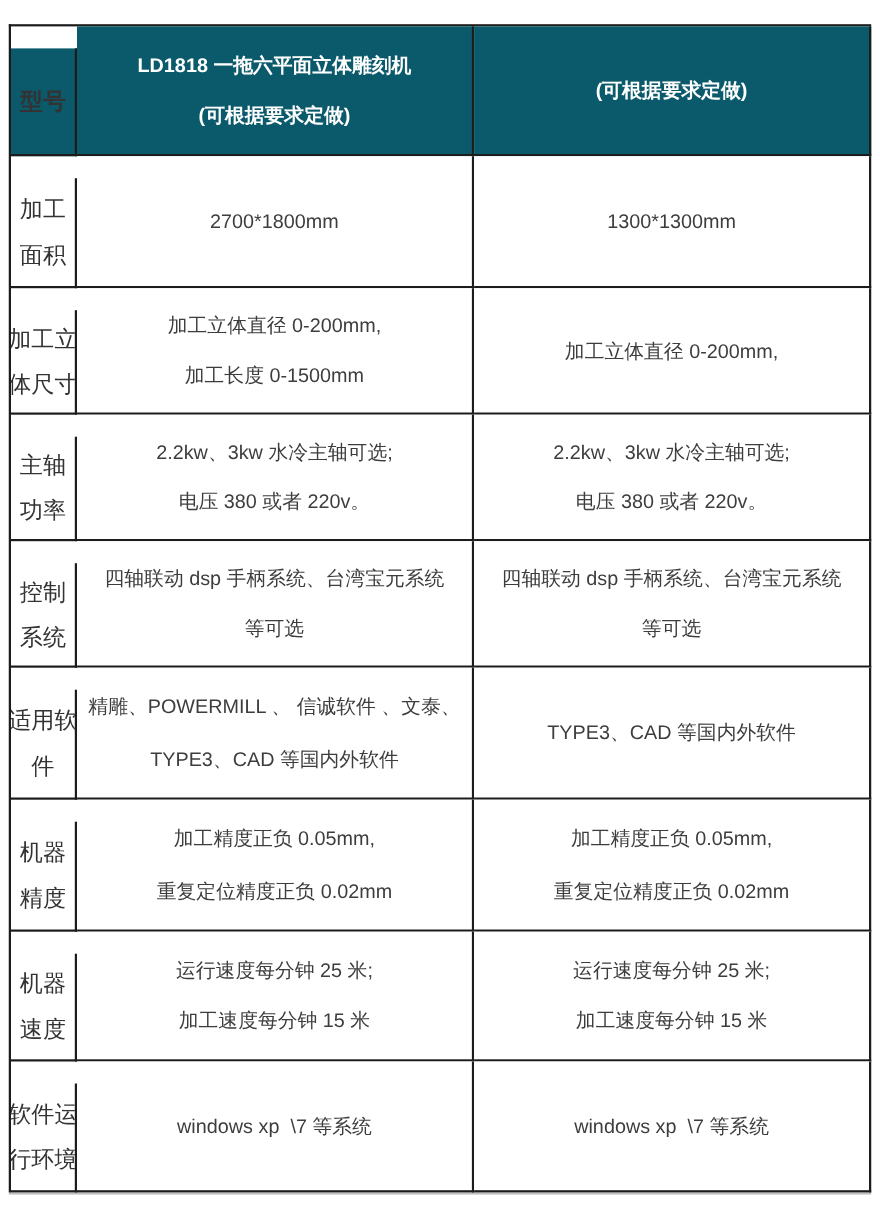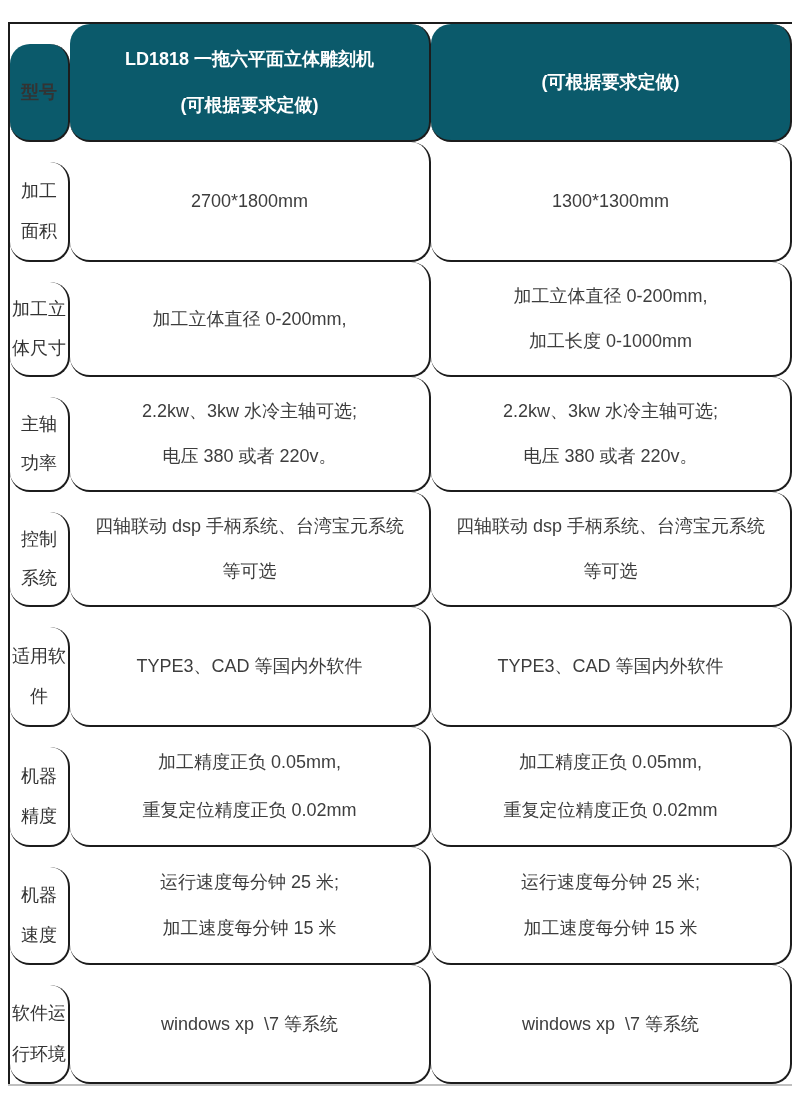--- a/index.html
+++ b/index.html
@@ -34,30 +34,29 @@
     display: flex;
     flex-direction: column;
     justify-content: space-evenly;
     align-items: center;
     text-align: center;
     box-sizing: border-box;
     overflow: hidden;
     background: #ffffff;
     color: #3d3d3d;
     font-size: 18px;
-    border-radius: 20px;
   }
   .ln { white-space: pre; }
   .head {
     background: #0b5a6b;
     color: #ffffff;
     font-weight: bold;
   }
   .label-cell {
-    font-size: 18px;
+    font-size: 21px;
     color: #333333;
     margin-top: 20px;
   }
 </style>
 </head>
 <body>
 
 <div class="page">
   <div class="spec-table">
 
@@ -89,24 +88,24 @@
       </div>
     </div>
 
     <div class="row">
       <div class="cell label-cell">
         <div class="ln">加工立</div>
         <div class="ln">体尺寸</div>
       </div>
       <div class="cell">
         <div class="ln">加工立体直径 0-200mm,</div>
+        <div class="ln">加工长度 0-1500mm</div>
       </div>
       <div class="cell">
         <div class="ln">加工立体直径 0-200mm,</div>
-        <div class="ln">加工长度 0-1000mm</div>
       </div>
     </div>
 
     <div class="row">
       <div class="cell label-cell">
         <div class="ln">主轴</div>
         <div class="ln">功率</div>
       </div>
       <div class="cell">
         <div class="ln">2.2kw、3kw 水冷主轴可选;</div>
@@ -132,20 +131,21 @@
         <div class="ln">等可选</div>
       </div>
     </div>
 
     <div class="row">
       <div class="cell label-cell">
         <div class="ln">适用软</div>
         <div class="ln">件</div>
       </div>
       <div class="cell">
+        <div class="ln">精雕、POWERMILL 、 信诚软件 、文泰、</div>
         <div class="ln">TYPE3、CAD 等国内外软件</div>
       </div>
       <div class="cell">
         <div class="ln">TYPE3、CAD 等国内外软件</div>
       </div>
     </div>
 
     <div class="row">
       <div class="cell label-cell">
         <div class="ln">机器</div>

